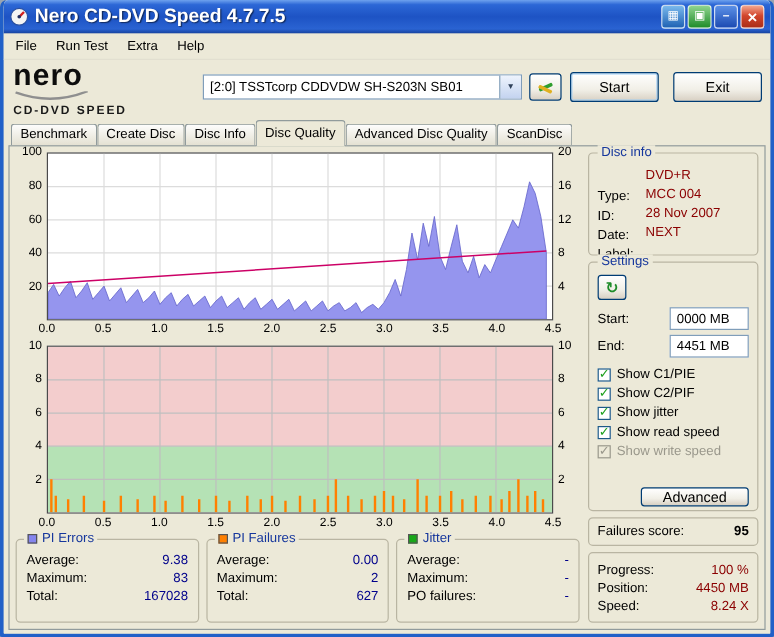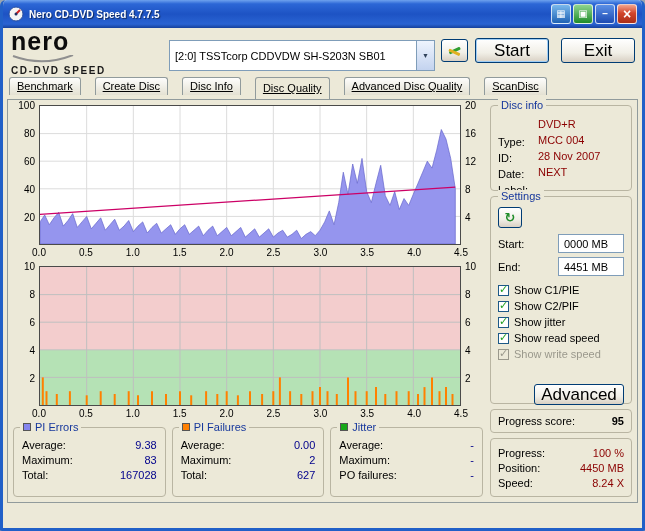--- a/index.html
+++ b/index.html
@@ -2,48 +2,48 @@
 <html><head>
 <meta charset="utf-8">
 <style>
   html,body{margin:0;padding:0;background:#9aa5b1;}
   body{font-family:"Liberation Sans","DejaVu Sans",sans-serif;font-size:11px;color:#000;}
   .window{width:645px;height:531px;box-sizing:border-box;position:relative;margin:0 auto;
     border:3px solid #2160c8;border-top:none;border-radius:6px 6px 2px 2px;background:#ece9d8;overflow:hidden;}
   
   .titlebar{height:28px;border-radius:4px 4px 0 0;display:flex;align-items:center;gap:5px;padding:0 5px;
     background:linear-gradient(180deg,#6ea2ee 0%,#2c67d6 14%,#1d53c4 50%,#2a63d2 86%,#16419c 100%);}
-  .title-text{color:#fff;font-weight:bold;font-size:10px;text-shadow:1px 1px 1px rgba(0,0,0,.55);flex:1;white-space:nowrap;overflow:hidden;}
+  .title-text{color:#fff;font-weight:bold;font-size:16px;text-shadow:1px 1px 1px rgba(0,0,0,.55);flex:1;white-space:nowrap;overflow:hidden;}
   .tb-buttons{display:flex;gap:2px;}
   .tbtn{width:20px;height:20px;border-radius:3px;border:1px solid rgba(255,255,255,.75);box-sizing:border-box;
     display:flex;align-items:center;justify-content:center;color:#fff;font-size:10px;line-height:1;cursor:default;}
   .tbtn.b1{background:linear-gradient(#79b8ec,#1f62b4);}
   .tbtn.b2{background:linear-gradient(#8ed48e,#1f8c2a);}
   .tbtn.minb{background:linear-gradient(#5b90e6,#1c4ab2);font-weight:bold;}
   .tbtn.closeb{background:linear-gradient(#f2a48c,#d2452c 45%,#aa2e18);font-size:14px;font-weight:bold;}
   
   .menubar{height:21px;display:flex;align-items:center;background:#ece9d8;border-bottom:1px solid #e2dfd0;padding-left:2px;}
   .menu-item{padding:3px 8px;cursor:default;}
   
   .header{height:49px;position:relative;}
   .logo{position:absolute;left:8px;top:1px;line-height:1;}
   .logo .word{font-size:25px;font-weight:800;letter-spacing:1px;color:#0d0d0d;}
   .logo .sub{font-size:10px;font-weight:700;letter-spacing:1.6px;color:#1a1a1a;margin-top:1px;white-space:nowrap;}
-  .combo{position:absolute;left:166px;top:12px;width:266px;height:31px;box-sizing:border-box;background:#fff;
+  .combo{position:absolute;left:166px;top:12px;width:266px;height:21px;box-sizing:border-box;background:#fff;
     border:1px solid #7f9db9;display:flex;align-items:center;}
   .combo .txt{flex:1;padding:0 5px;white-space:nowrap;overflow:hidden;}
   .arrowbtn{width:17px;align-self:stretch;border-left:1px solid #7f9db9;background:linear-gradient(#eef4fd,#c3d3ef);
     display:flex;align-items:center;justify-content:center;font-size:7px;color:#30425a;}
   .xpbtn{box-sizing:border-box;border:1px solid #003c74;border-radius:3px;background:linear-gradient(#ffffff,#f1efe7 60%,#d8d0c3);
-    font-size:17px;display:flex;align-items:center;justify-content:center;cursor:default;}
+    font-size:12px;display:flex;align-items:center;justify-content:center;cursor:default;}
   .toolbtn{position:absolute;left:438px;top:11px;width:27px;height:23px;}
   .startbtn{position:absolute;left:472px;top:10px;width:74px;height:25px;box-shadow:inset 0 0 0 1px #9ecdf5;}
   .exitbtn{position:absolute;left:558px;top:10px;width:74px;height:25px;}
   
-  .tabs{height:22px;display:flex;align-items:flex-start;gap:14px;padding-left:6px;text-decoration:underline;}
+  .tabs{height:22px;display:flex;align-items:flex-end;gap:0;padding-left:6px;}
   .tab{height:18px;box-sizing:border-box;padding:2px 7px 0;border:1px solid #919b9c;border-bottom:none;
     border-radius:3px 3px 0 0;background:linear-gradient(#fdfdfc,#e4e1d2);white-space:nowrap;cursor:default;}
   .tab.active{height:22px;padding-top:4px;background:#ece9d8;position:relative;z-index:3;margin-bottom:-1px;font-weight:normal;}
   .tab-page{margin:0 4px 4px;height:404px;box-sizing:border-box;border:1px solid #919b9c;background:#ece9d8;
     padding:5px;display:flex;gap:7px;position:relative;z-index:2;}
   .charts-col{width:470px;flex:none;display:flex;flex-direction:column;gap:5px;}
   .sidebar{flex:1;display:flex;flex-direction:column;gap:5px;}
   
   .chart{display:grid;grid-template-columns:26px 1fr 22px;grid-template-rows:140px 16px;}
   .plot{grid-column:2;grid-row:1;position:relative;background:#fff;border:1px solid #4a4a4a;overflow:hidden;}
@@ -101,20 +101,27 @@
     </span>
     <span class="title-text">Nero CD-DVD Speed 4.7.7.5</span>
     <span class="tb-buttons">
       <span class="tbtn b1">▦</span>
       <span class="tbtn b2">▣</span>
       <span class="tbtn minb">–</span>
       <span class="tbtn closeb">×</span>
     </span>
   </div>
 
+  <div class="menubar">
+
+  <span class="menu-item">File</span>
+      <span class="menu-item">Run Test</span>
+      <span class="menu-item">Extra</span>
+      <span class="menu-item">Help</span>
+    </div>
 
   <div class="header">
     <div class="logo">
       <div class="word">nero</div>
       <svg width="64" height="8">
           <path d="M2,1 Q32,12 62,0" stroke="#8f8f8f" stroke-width="2" fill="none"></path>
         </svg>
       <div class="sub">CD-DVD SPEED</div>
     </div>
     <div class="combo">
@@ -411,21 +418,21 @@
 
             <div class="cb checked disabled">
               <span class="cbbox"></span>
               <span class="cblabel">Show write speed</span>
             </div>
           </div>
         <div class="xpbtn advbtn">Advanced</div>
       </div>
 
       <div class="gbox" style="height:24px;padding:0 7px;display:flex;align-items:center;">
-        <span>Progress score:</span>
+        <span>Failures score:</span>
         <span class="spacer"></span>
         <span class="qv">95</span>
       </div>
 
       <div class="gbox maroon" style="flex:1;padding:6px 7px;">
         <div>
 
         <div class="kv">
               <span class="k">Progress:</span>
               <span class="v">100 %</span>

